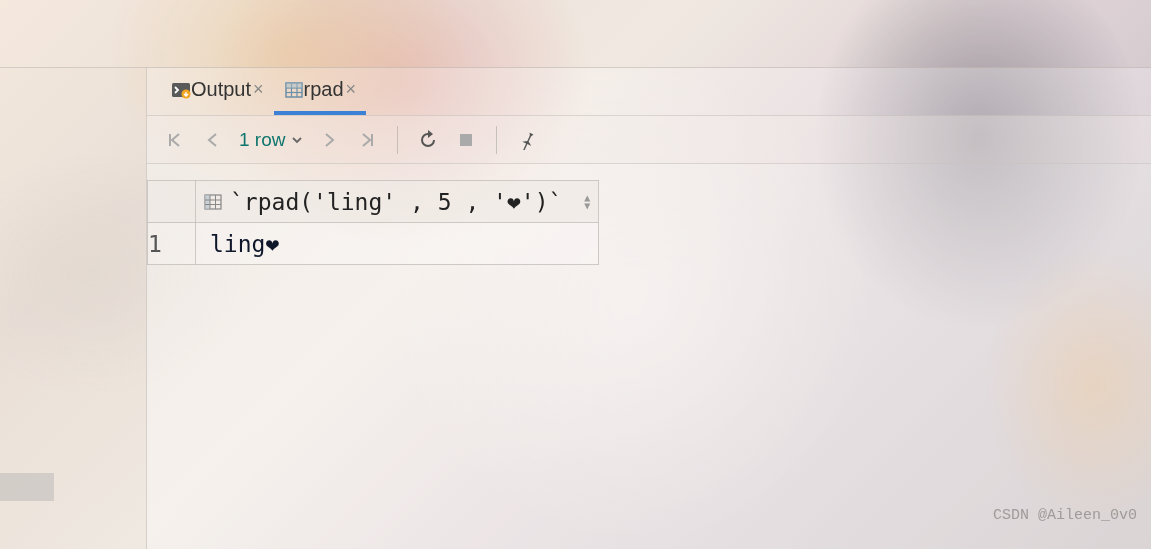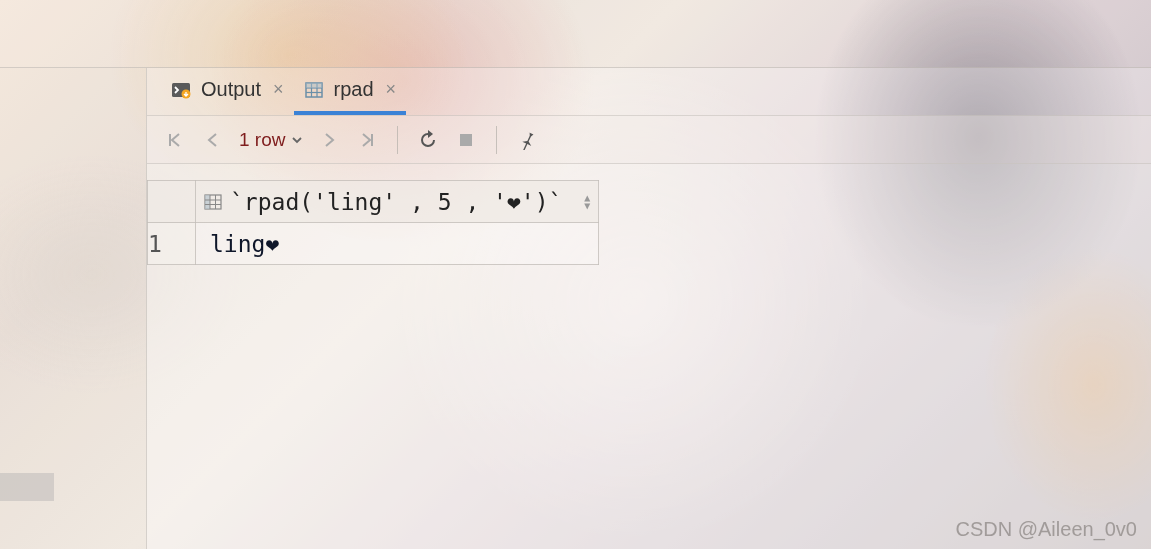--- a/index.html
+++ b/index.html
@@ -67,21 +67,20 @@
       align-items: stretch;
       border-bottom: 1px solid rgba(200,195,190,0.6);
       padding-left: 14px;
       gap: 0;
     }
     
     .tab {
       display: flex;
       align-items: center;
       padding: 0 8px 0 10px;
-      gap: 10px;
       font-size: 20px;
       color: #333;
       cursor: pointer;
       position: relative;
       border-bottom: 4px solid transparent;
     }
     
     .tab.active {
       border-bottom: 4px solid #3b82d6;
       align-items: center;
@@ -119,21 +118,21 @@
       align-items: center;
       justify-content: center;
       color: #666;
       cursor: pointer;
     }
     
     .toolbar-btn.disabled { color: #aaa; cursor: default; }
     
     .row-count {
       font-size: 19px;
-      color: #7f1d1d;
+      color: #0f766e;
       display: flex;
       align-items: center;
       gap: 6px;
       cursor: pointer;
     }
     
     .toolbar-divider {
       width: 1px;
       height: 28px;
       background: rgba(180,175,170,0.7);
@@ -207,25 +206,25 @@
     }
     
     .data-cell {
       padding: 0 14px;
       color: #0f172a;
       background: rgba(252,250,248,0.35);
     }
     
     .watermark {
       position: absolute;
-      bottom: 8px;
+      bottom: 25px;
       right: 14px;
-      font-size: 20px;
+      font-size: 15px;
       color: rgba(140,135,132,0.75);
-      font-family: Liberation Sans, sans-serif;
+      font-family: Liberation Mono, monospace;
     }
   </style>
 </head>
 <body>
 
 <div class="bg-overlay"></div>
 
 <div class="top-bar"></div>
 
 <div class="main-area">

